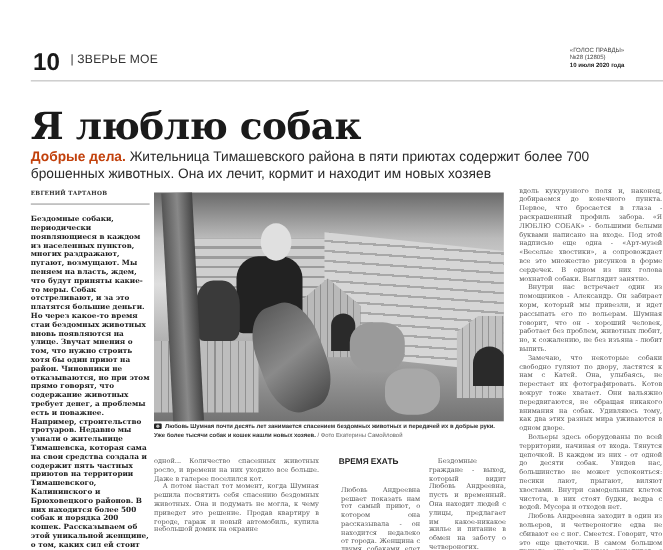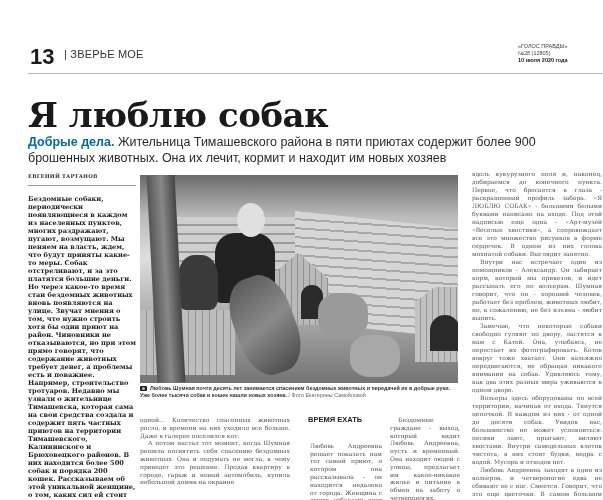--- a/index.html
+++ b/index.html
@@ -7,21 +7,21 @@
   body { position: relative; font-family: "DejaVu Serif", serif; color: #222; }
 
   .header { position: absolute; left: 28px; top: 40px; width: 575px; height: 34px; border-bottom: 1px solid #bbb; }
   .page-num { position: absolute; left: 2px; top: 4px; font-family: "Liberation Sans", sans-serif; font-weight: bold; font-size: 22px; color: #1a1a1a; }
   .section { position: absolute; left: 36px; top: 8px; font-family: "Liberation Sans", sans-serif; font-size: 11px; color: #333; letter-spacing: 0.2px; }
   .masthead { position: absolute; left: 490px; top: 3px; font-family: "Liberation Sans", sans-serif; font-size: 5.5px; line-height: 7px; color: #444; }
   .masthead .date { font-weight: bold; color: #222; }
 
   .headline { position: absolute; left: 28px; top: 95px; font-family: "DejaVu Serif", serif; font-weight: bold; font-size: 34px; letter-spacing: -0.5px; color: #1a1a1a; text-align: right; }
   .lead { position: absolute; left: 28px; top: 134px; width: 560px; font-family: "Liberation Sans", sans-serif; font-size: 12.5px; line-height: 16px; color: #2a2a2a; }
-  .lead b { color: #0369a1; }
+  .lead b { color: #c2410c; }
 
   .col { position: absolute; font-size: 6.4px; line-height: 8px; text-align: justify; }
   .col-left { left: 28px; top: 172px; width: 108px; }
   .author { font-family: "DejaVu Serif", serif; font-weight: bold; font-size: 5.2px; letter-spacing: 0.2px; color: #333; padding-bottom: 5px; border-bottom: 0.5px solid #999; margin-bottom: 9px; }
   .intro { font-weight: bold; font-size: 6.6px; line-height: 8px; text-align: left; color: #222; }
   .subhead { font-family: "Liberation Sans", sans-serif; font-weight: bold; font-size: 7px; color: #222; margin-bottom: 8px; }
 
   .photo { position: absolute; left: 140px; top: 175px; width: 318px; height: 208px; overflow: hidden;
     background:
       linear-gradient(180deg, rgba(90,90,90,0.9) 0%, rgba(170,170,170,0.8) 20%, rgba(200,200,200,0.6) 40%, rgba(130,130,130,0.7) 70%, rgba(100,100,100,0.9) 100%);
@@ -54,33 +54,33 @@
   .col-mid2 .subhead { font-size: 7.5px; margin-bottom: 18px; margin-left: -2px; }
   .col-mid3 { left: 385px; top: 416px; width: 130px; color: #555; font-size: 6px; line-height: 7.8px; }
   .col-right { left: 472px; top: 170px; width: 130px; color: #555; font-size: 6px; line-height: 8px; }
   .col p { text-indent: 8px; }
   .col p.noindent { text-indent: 0; }
 </style>
 </head>
 <body>
 
 <div class="header">
-  <span class="page-num">13</span>
+  <span class="page-num">10</span>
   <span class="section">| ЗВЕРЬЕ МОЕ</span>
   <div class="masthead">
     <div>«ГОЛОС ПРАВДЫ»</div>
     <div>№28 (12805)</div>
     <div class="date">10 июля 2020 года</div>
   </div>
 </div>
 
 <h1 class="headline">Я люблю собак</h1>
 
 <div class="lead">
-  <b>Добрые дела.</b><span> Жительница Тимашевского района в пяти приютах содержит более 900 брошенных животных. Она их лечит, кормит и находит им новых хозяев</span>
+  <b>Добрые дела.</b><span> Жительница Тимашевского района в пяти приютах содержит более 700 брошенных животных. Она их лечит, кормит и находит им новых хозяев</span>
 </div>
 
 <div class="col col-left">
   <div class="author">ЕВГЕНИЙ ТАРТАНОВ</div>
   <div class="intro">Бездомные собаки, периодически появляющиеся в каждом из населенных пунктов, многих раздражают, пугают, возмущают. Мы пеняем на власть, ждем, что будут приняты какие-то меры. Собак отстреливают, и за это платятся большие деньги. Но через какое-то время стаи бездомных животных вновь появляются на улице. Звучат мнения о том, что нужно строить хотя бы один приют на район. Чиновники не отказываются, но при этом прямо говорят, что содержание животных требует денег, а проблемы есть и поважнее. Например, строительство тротуаров. Недавно мы узнали о жительнице Тимашевска, которая сама на свои средства создала и содержит пять частных приютов на территории Тимашевского, Калининского и Брюховецкого районов. В них находится более 500 собак и порядка 200 кошек. Рассказываем об этой уникальной женщине, о том, каких сил ей стоит забота о «бездомныших» и как она к этому пришла.</div>
 
 </div>
 
 <div class="photo">
   <div class="bench"></div>

